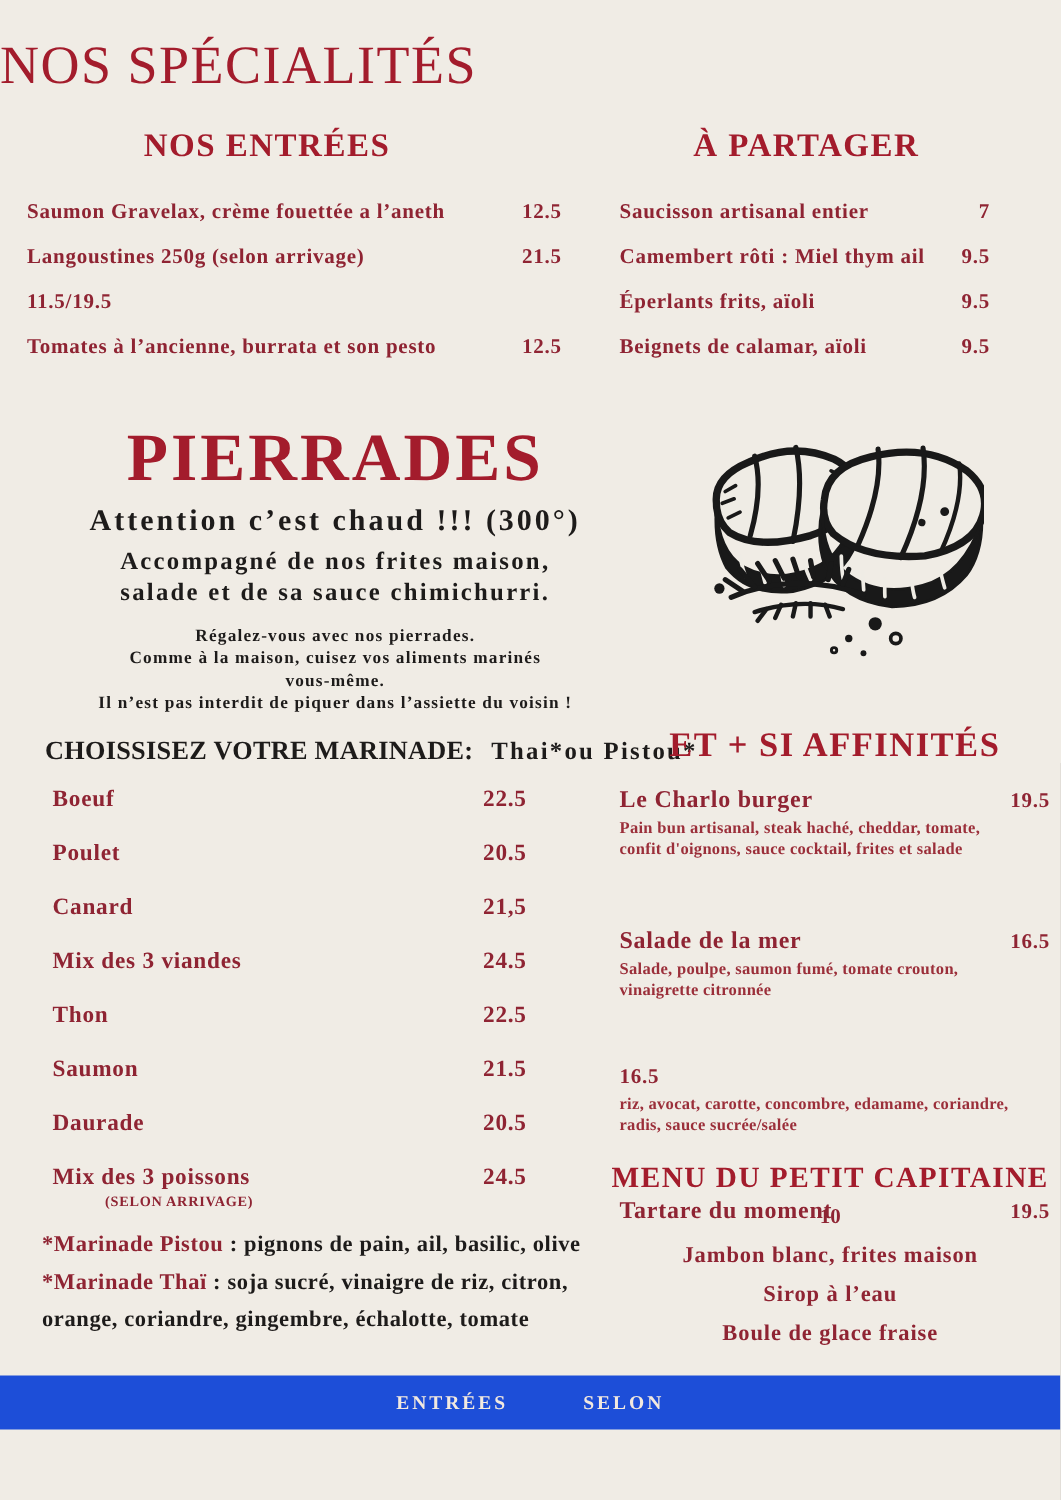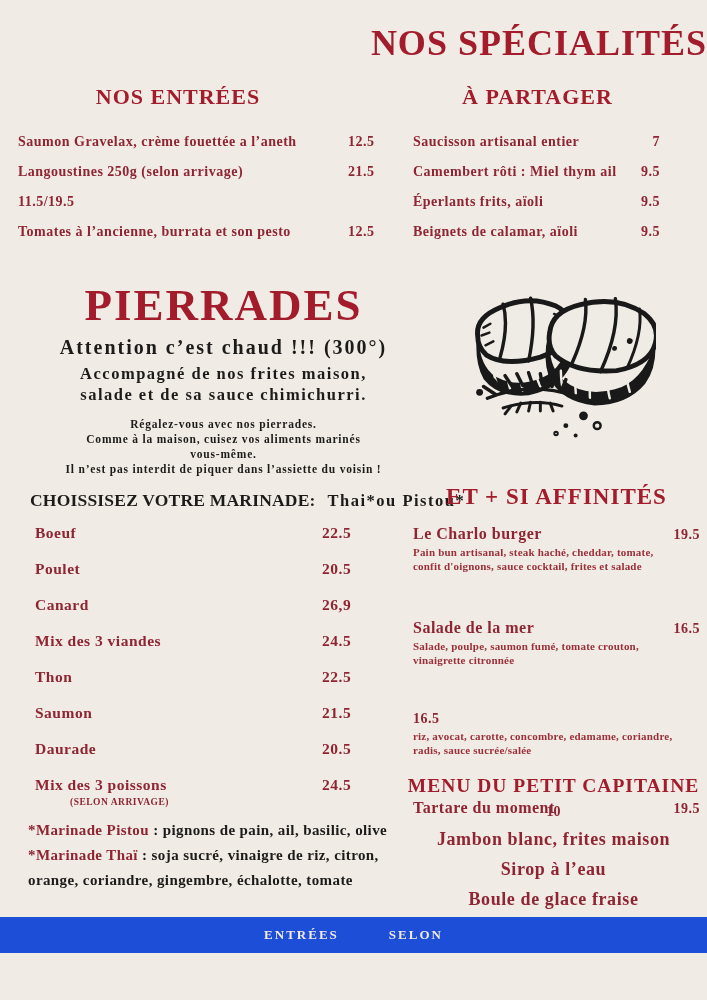--- a/index.html
+++ b/index.html
@@ -4,22 +4,22 @@
 <style>
   html,body{margin:0;padding:0;background:#d8d4cd;}
   .page{
     position:relative;width:707px;height:1000px;margin:0 auto;
     background:#f0ece5;overflow:hidden;
     font-family:"Liberation Serif", serif;
     color:#8f2433;
   }
   
   .main-title{
-    position:absolute;top:22px;left:0;width:707px;text-align:right;
-    font-size:36px;font-weight:700;letter-spacing:1px;color:#a31c2c;
+    position:absolute;top:22px;left:0;width:707px;text-align:left;
+    font-size:36px;font-weight:400;letter-spacing:1px;color:#a31c2c;
   }
   .col-head{
     position:absolute;top:84px;font-size:22px;font-weight:700;
     letter-spacing:1px;color:#a31c2c;text-align:center;
   }
   .col-head.left{left:58px;width:240px;}
   .col-head.right{left:415px;width:245px;}
   
   .list{position:absolute;}
   .row{display:flex;align-items:baseline;font-weight:700;font-size:14px;letter-spacing:.5px;}
@@ -58,21 +58,21 @@
   .aff-list{left:413px;top:524px;width:287px;}
   .aff-item{margin-bottom:14px;}
   .aff-item .row{font-size:16px;line-height:19px;}
   .aff-item .pr{font-size:14px;}
   .aff-item .desc{width:268px;font-size:11px;font-weight:700;letter-spacing:.2px;
     line-height:13.5px;color:#9b2f3a;margin-top:2px;}
   .aff-gap1{height:31px;} .aff-gap2{height:28px;} .aff-gap3{height:27px;}
   .petit{position:absolute;left:405px;top:775px;width:297px;text-align:center;}
   .petit .head{font-size:19.5px;font-weight:700;letter-spacing:1px;color:#a31c2c;}
   .petit .price{font-size:14px;font-weight:700;margin-top:7px;color:#8f2433;text-align:center;}
-  .petit .line{font-size:18px;font-weight:700;letter-spacing:.6px;color:#8f2433;margin-top:9px;}
+  .petit .line{font-size:15px;font-weight:700;letter-spacing:.6px;color:#8f2433;margin-top:9px;}
   
   .footer-bar{position:absolute;left:0;top:917px;width:707px;height:36px;background:#1d4ed8;
     display:flex;align-items:center;justify-content:center;gap:50px;}
   .footer-tab{font-size:13px;font-weight:700;letter-spacing:2px;color:#f2e9df;cursor:pointer;}
 </style>
 </head>
 <body>
 
 <div class="page">
 
@@ -177,21 +177,21 @@
     <div class="row">
       <span class="nm">Boeuf</span>
       <span class="pr">22.5</span>
     </div>
     <div class="row">
       <span class="nm">Poulet</span>
       <span class="pr">20.5</span>
     </div>
     <div class="row">
       <span class="nm">Canard</span>
-      <span class="pr">26,9</span>
+      <span class="pr">21,5</span>
     </div>
     <div class="row">
       <span class="nm">Mix des 3 viandes</span>
       <span class="pr">24.5</span>
     </div>
     <div class="row">
       <span class="nm">Thon</span>
       <span class="pr">22.5</span>
     </div>
     <div class="row">

